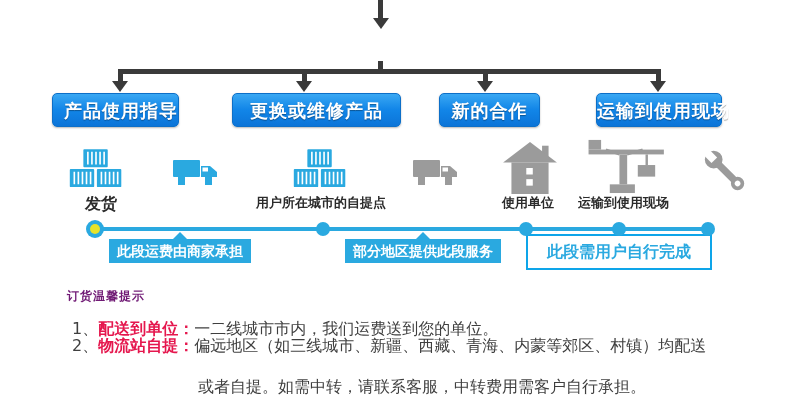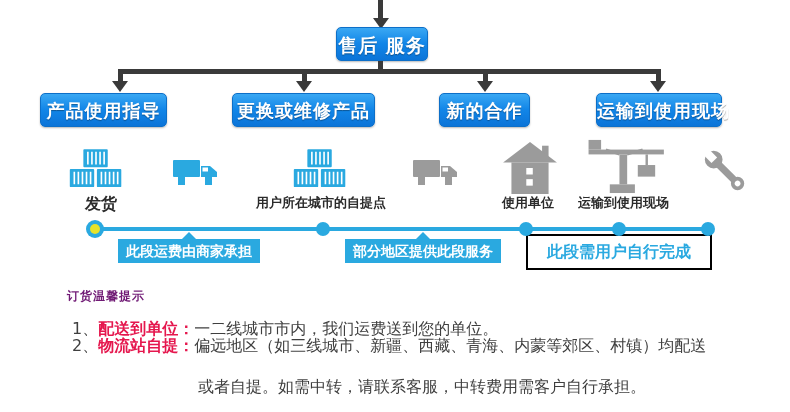--- a/index.html
+++ b/index.html
@@ -36,53 +36,52 @@
   .seg-tag{
     position:absolute;top:239px;height:24px;line-height:24px;padding:0 8px;
     background:#2aa9e0;color:#fff;font-weight:bold;font-size:14px;white-space:nowrap;z-index:2;
   }
   .seg-tag::before{
     content:"";position:absolute;top:-7px;left:50%;margin-left:-7px;width:0;height:0;
     border-left:7px solid transparent;border-right:7px solid transparent;border-bottom:7px solid #2aa9e0;
   }
   .seg-box{
     position:absolute;left:526px;top:234px;width:182px;height:32px;line-height:32px;
-    background:#fff;border:2px solid #000000;color:#2aa9e0;font-weight:bold;font-size:16px;
+    background:#fff;border:2px solid #0ea5e9;color:#2aa9e0;font-weight:bold;font-size:16px;
     text-align:center;white-space:nowrap;z-index:1;
   }
   
   .tips-title{position:absolute;left:67px;top:288px;font-size:12px;font-weight:bold;color:#701a75;letter-spacing:1px;}
   .tip-line{position:absolute;font-size:16px;color:#3f3f3f;white-space:nowrap;}
   .tip-hl{color:#e5174e;font-weight:bold;}
 </style>
 </head>
 <body>
 
 <div class="stage">
 
   <div class="vstem" style="left:378px;top:0;height:19px;"></div>
   <div class="arrow-down" style="left:373px;top:18px;"></div>
 
-  <div class="flow-box root" style="left:336px;top:27px;width:92px;">售后 服务</div>
 
   <div class="vstem" style="left:378px;top:61px;height:10px;"></div>
   <div class="hbar" style="left:118px;top:69px;width:543px;"></div>
 
   <div class="vstem" style="left:118px;top:73px;height:9px;"></div>
   <div class="arrow-down" style="left:112px;top:81px;"></div>
   <div class="vstem" style="left:302px;top:73px;height:9px;"></div>
   <div class="arrow-down" style="left:296px;top:81px;"></div>
   <div class="vstem" style="left:483px;top:73px;height:9px;"></div>
   <div class="arrow-down" style="left:477px;top:81px;"></div>
   <div class="vstem" style="left:656px;top:73px;height:9px;"></div>
   <div class="arrow-down" style="left:650px;top:81px;"></div>
 
-  <div class="flow-box" style="left:40px;top:93px;width:127px;">产品使用指导</div>
-  <div class="flow-box" style="left:232px;top:93px;width:143px;">更换或维修产品</div>
-  <div class="flow-box" style="left:439px;top:93px;width:91px;">新的合作</div>
+  <div class="flow-box" style="left:52px;top:93px;width:127px;text-align:right;">产品使用指导</div>
+  <div class="flow-box" style="left:232px;top:93px;width:169px;">更换或维修产品</div>
+  <div class="flow-box" style="left:439px;top:93px;width:101px;">新的合作</div>
   <div class="flow-box" style="left:596px;top:93px;width:126px;">运输到使用现场</div>
 
   <div class="icon" style="left:68px;top:148px;width:56px;height:42px;">
     <svg viewBox="0 0 62 46">
       <g fill="#2aa9e0">
         <rect x="17" y="1" width="27" height="20" rx="1"></rect>
         <rect x="2" y="23" width="27" height="20" rx="1"></rect>
         <rect x="32" y="23" width="27" height="20" rx="1"></rect>
       </g>
       <g stroke="#ffffff" stroke-width="1.8">
@@ -178,21 +177,21 @@
   <div class="stop-label" style="left:502px;">使用单位</div>
   <div class="stop-label" style="left:578px;">运输到使用现场</div>
 
   <div class="tl-line"></div>
   <div class="tl-dot start"></div>
   <div class="tl-dot" style="left:316px;"></div>
   <div class="tl-dot" style="left:519px;"></div>
   <div class="tl-dot" style="left:612px;"></div>
   <div class="tl-dot" style="left:701px;"></div>
 
-  <div class="seg-tag" style="left:118px;text-align:right;">此段运费由商家承担</div>
+  <div class="seg-tag" style="left:109px;text-align:right;">此段运费由商家承担</div>
   <div class="seg-tag" style="left:345px;">部分地区提供此段服务</div>
   <div class="seg-box">此段需用户自行完成</div>
 
   <div class="tips-title">订货温馨提示</div>
 
   <div class="tip-line" style="left:72px;top:319px;">
     <span>1、</span><span class="tip-hl">配送到单位：</span><span>一二线城市市内，我们运费送到您的单位。</span>
   </div>
 
   <div class="tip-line" style="left:72px;top:336px;">

